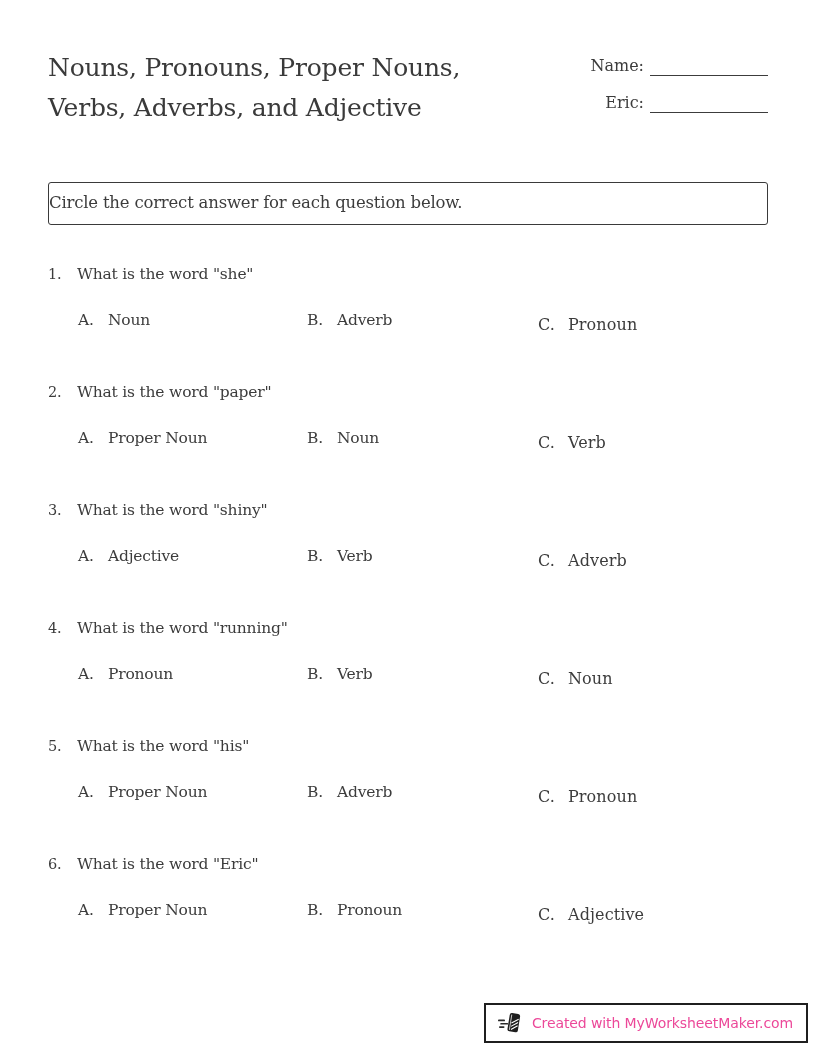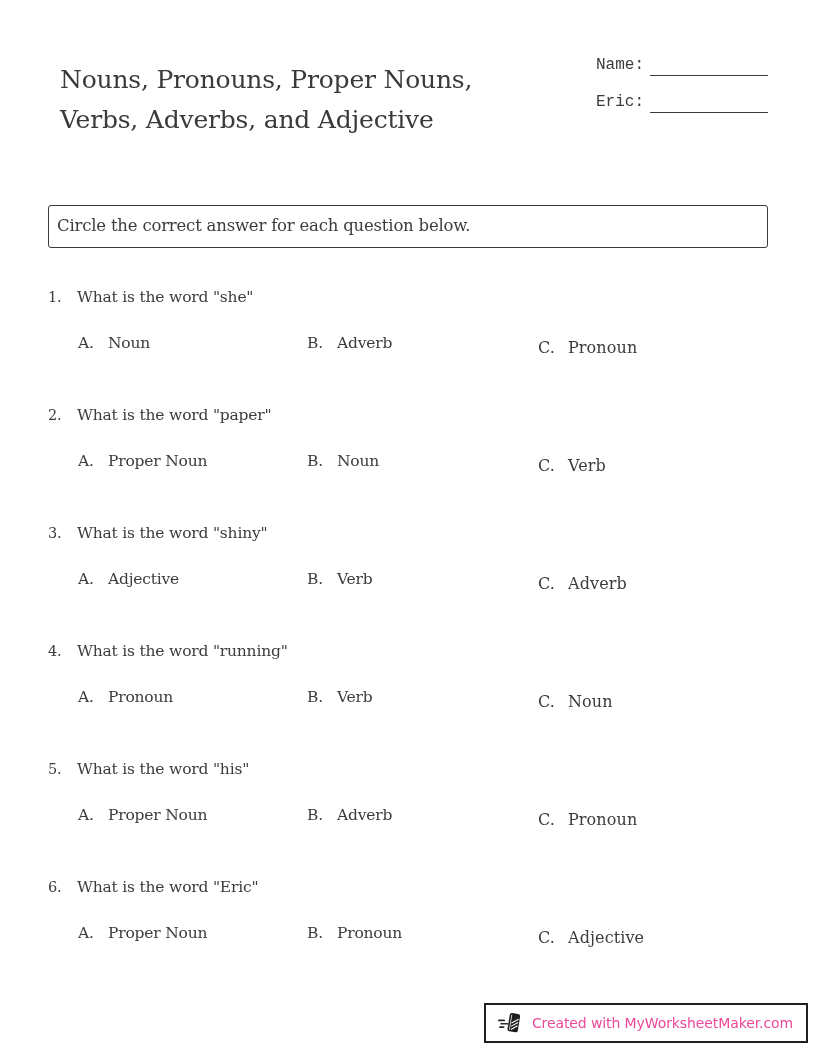--- a/index.html
+++ b/index.html
@@ -11,44 +11,44 @@
     position: relative;
     overflow: hidden;
     font-family: "DejaVu Serif", serif;
     color: #3c3c3c;
   }
   .sheet { padding: 48px 48px 0 48px; height: 100%; position: relative; }
 
   
   .header { display: flex; justify-content: space-between; align-items: flex-start; }
   .title {
-    margin: 12px;
+    margin: 0;
     font-size: 25px;
     line-height: 40px;
     font-weight: 400;
     letter-spacing: -0.2px;
     color: #3a3a3a;
     max-width: 510px;
   }
-  .namedate { padding-top: 7px; width: 180px; font-size: 16px; font-family: Liberation Mono, monospace; }
+  .namedate { padding-top: 7px; width: 180px; font-size: 16px; }
   .nd-row { display: flex; align-items: flex-end; margin-bottom: 16px; }
   .nd-label { flex: 1; text-align: right; padding-right: 6px; line-height: 21px; }
   .nd-line {
     width: 118px;
     border-bottom: 1px solid #3c3c3c;
     height: 21px;
     display: inline-block;
   }
 
   
   .instruction-box {
     margin-top: 53px;
     border: 1px solid #3a3a3a;
     border-radius: 3px;
-    padding: 9px 12px 10px 8px;
+    padding: 9px 12px 10px 0;
     font-size: 16.5px;
     line-height: 22px;
     letter-spacing: -0.2px;
   }
 
   
   .question-list { margin-top: 39px; }
   .question-block { margin-bottom: 52px; }
   .q-row { display: flex; font-size: 15.5px; line-height: 20px; letter-spacing: -0.2px; }
   .q-num { width: 29px; font-size: 14.5px; flex: 0 0 29px; }

